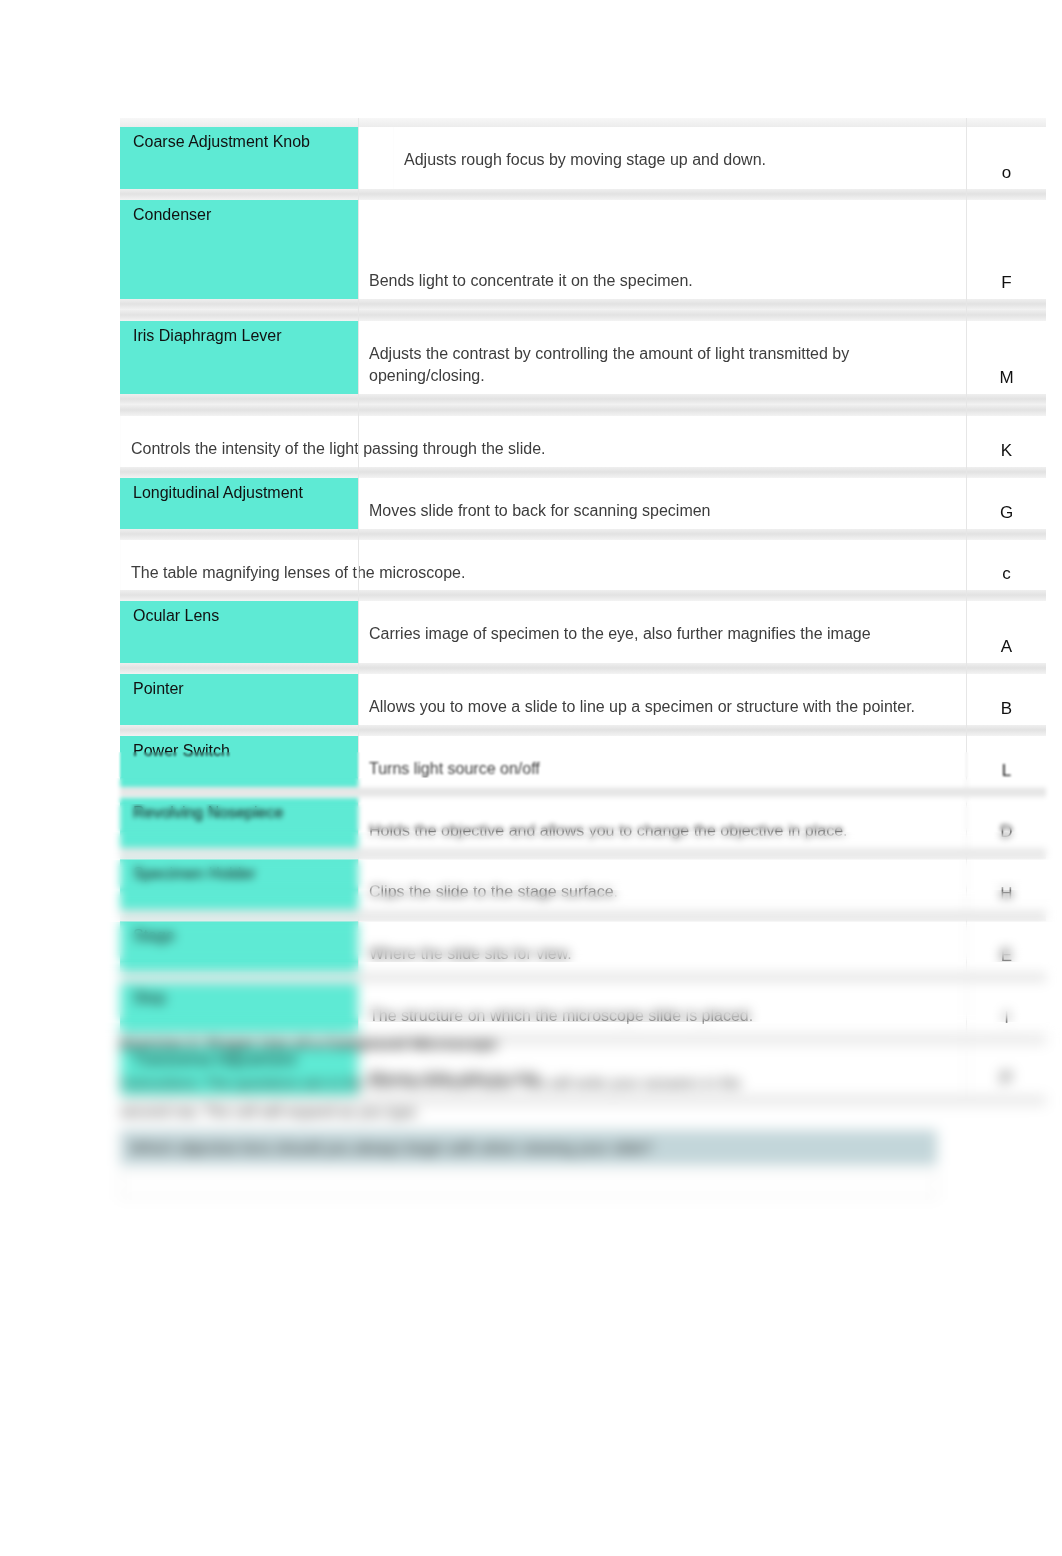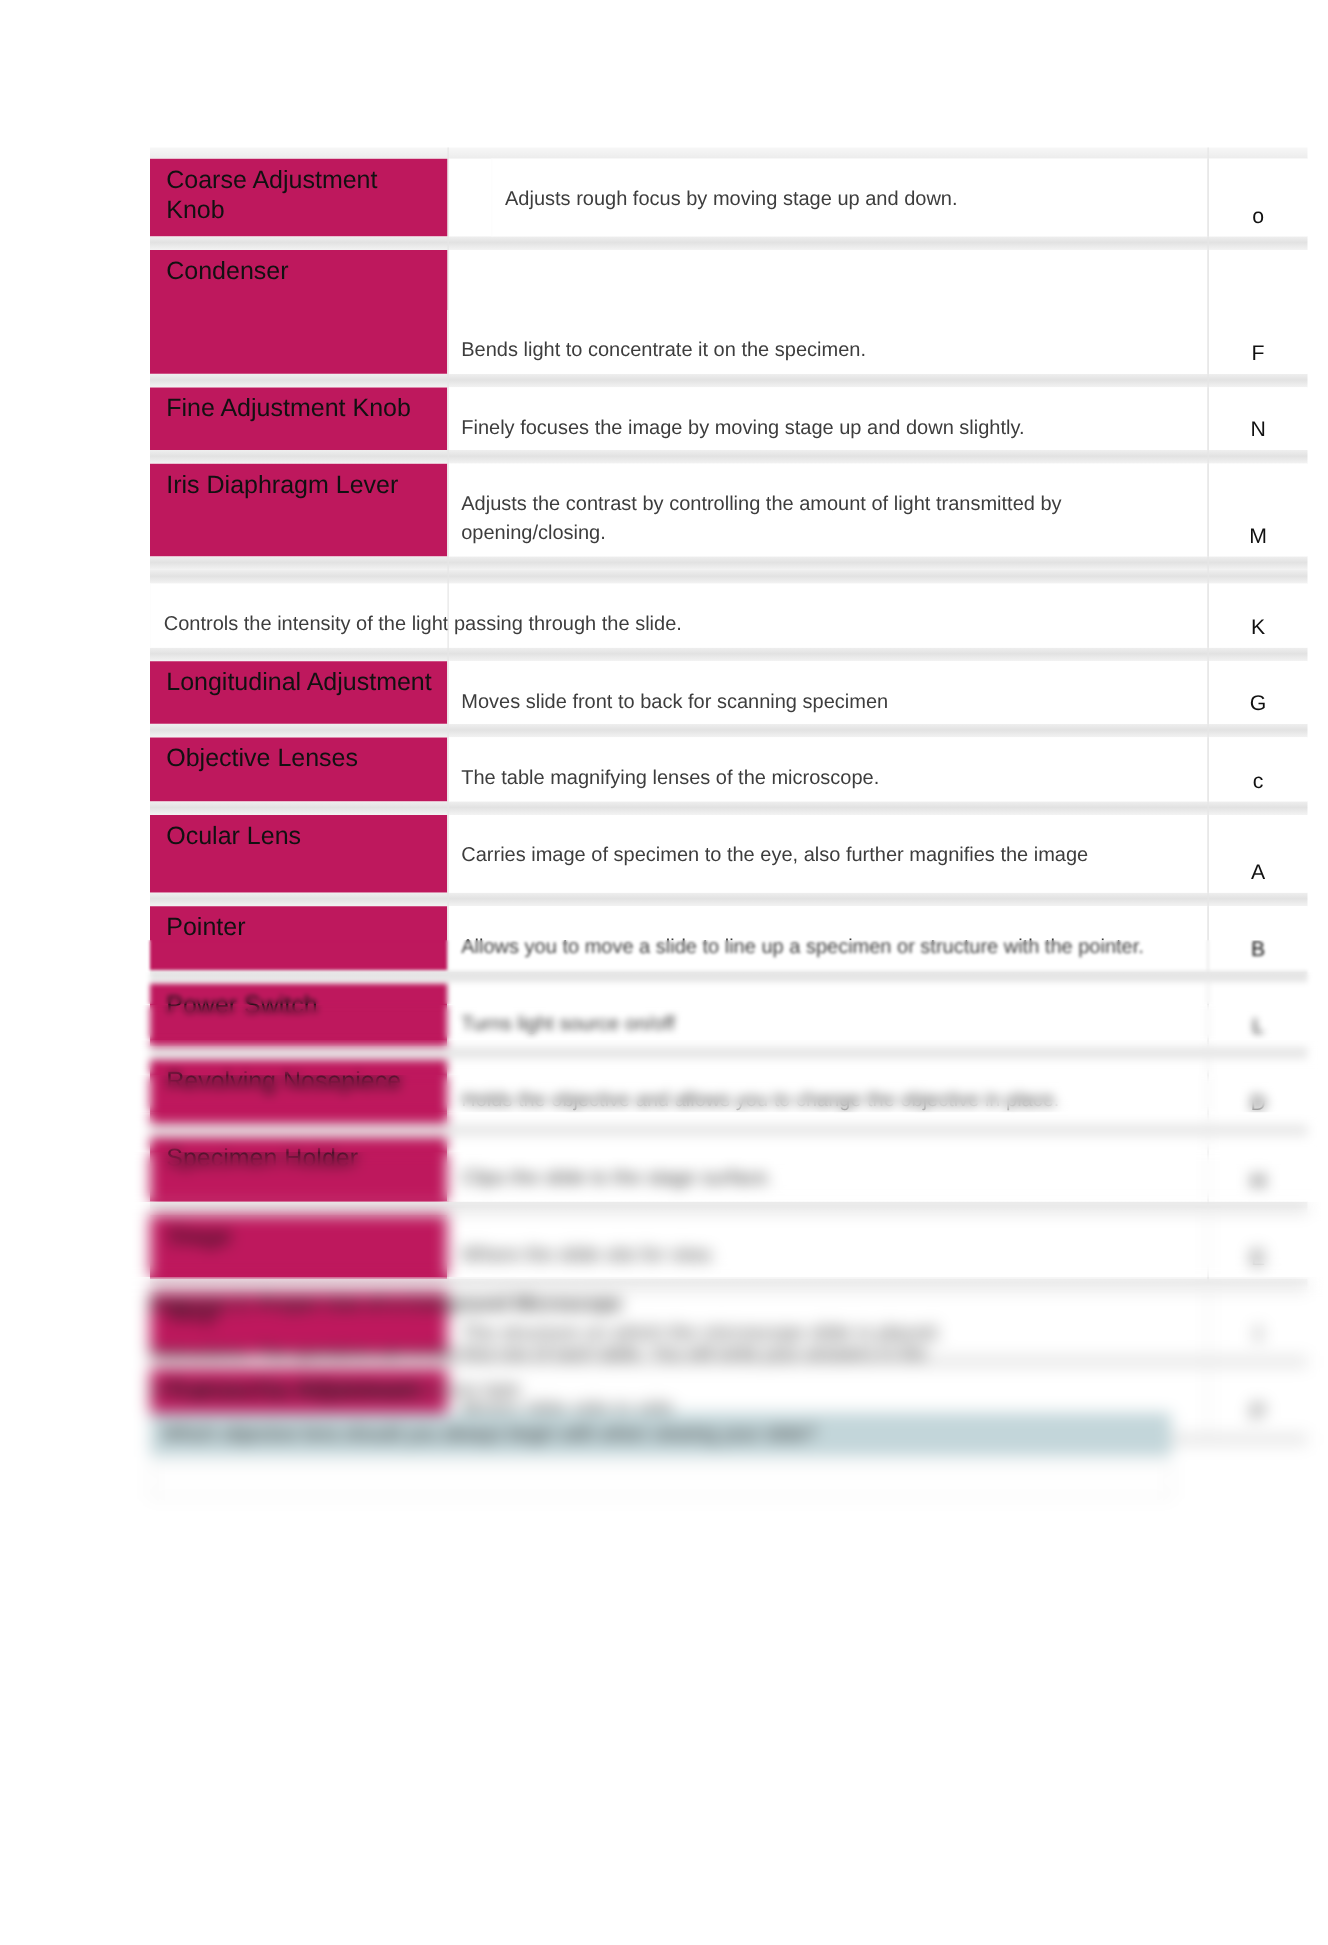--- a/index.html
+++ b/index.html
@@ -45,24 +45,24 @@
     background: linear-gradient(to bottom, #efefef 0%, #e2e2e2 45%, #f3f3f3 100%);
   }
   .band.top {
     background: linear-gradient(to bottom, #f7f7f7 0%, #ececec 100%);
     height: 9px;
   }
 
   .c-name {
     width: 238px;
     flex: 0 0 238px;
-    background: #be185d;
+    background: #5eead4;
     padding: 5px 8px 5px 13px;
     box-sizing: border-box;
-    font-size: 20px;
+    font-size: 16px;
     color: #111111;
     line-height: 1.2;
   }
   .c-desc {
     flex: 1 1 auto;
     background: #ffffff;
     padding: 22px 12px 6px 10px;
     box-sizing: border-box;
     font-size: 16px;
     color: #3d3d3d;
@@ -165,46 +165,40 @@
         <div class="c-desc" style="min-height:62px;margin-left:35px;">Adjusts rough focus by moving stage up and down.</div>
         <div class="c-letter" style="min-height:62px;">o</div>
       </div>
       <div class="band"></div>
       <div class="row">
         <div class="c-name" style="min-height:38px;">Condenser</div>
         <div class="c-desc" style="min-height:38px;margin-top:48px;">Bends light to concentrate it on the specimen.</div>
         <div class="c-letter" style="min-height:38px;">F</div>
       </div>
       <div class="band"></div>
-      <div class="row">
-        <div class="c-name" style="min-height:38px;">Fine Adjustment Knob</div>
-        <div class="c-desc" style="min-height:38px;">Finely focuses the image by moving stage up and down slightly.</div>
-        <div class="c-letter" style="min-height:38px;">N</div>
-      </div>
       <div class="band"></div>
       <div class="row">
         <div class="c-name" style="min-height:38px;">Iris Diaphragm Lever</div>
         <div class="c-desc" style="min-height:38px;">Adjusts the contrast by controlling the amount of light transmitted by opening/closing.</div>
         <div class="c-letter" style="min-height:38px;">M</div>
       </div>
       <div class="band"></div>
       <div class="band"></div>
       <div class="row">
         <div class="c-desc" style="min-height:38px;">Controls the intensity of the light passing through the slide.</div>
         <div class="c-letter" style="min-height:38px;">K</div>
       </div>
       <div class="band"></div>
       <div class="row">
         <div class="c-name" style="min-height:38px;">Longitudinal Adjustment</div>
         <div class="c-desc" style="min-height:38px;">Moves slide front to back for scanning specimen</div>
         <div class="c-letter" style="min-height:38px;">G</div>
       </div>
       <div class="band"></div>
       <div class="row">
-        <div class="c-name" style="min-height:38px;">Objective Lenses</div>
         <div class="c-desc" style="min-height:38px;">The table magnifying lenses of the microscope.</div>
         <div class="c-letter" style="min-height:38px;">c</div>
       </div>
       <div class="band"></div>
       <div class="row">
         <div class="c-name" style="min-height:62px;">Ocular Lens</div>
         <div class="c-desc" style="min-height:62px;">Carries image of specimen to the eye, also further magnifies the image</div>
         <div class="c-letter" style="min-height:62px;">A</div>
       </div>
       <div class="band"></div>

